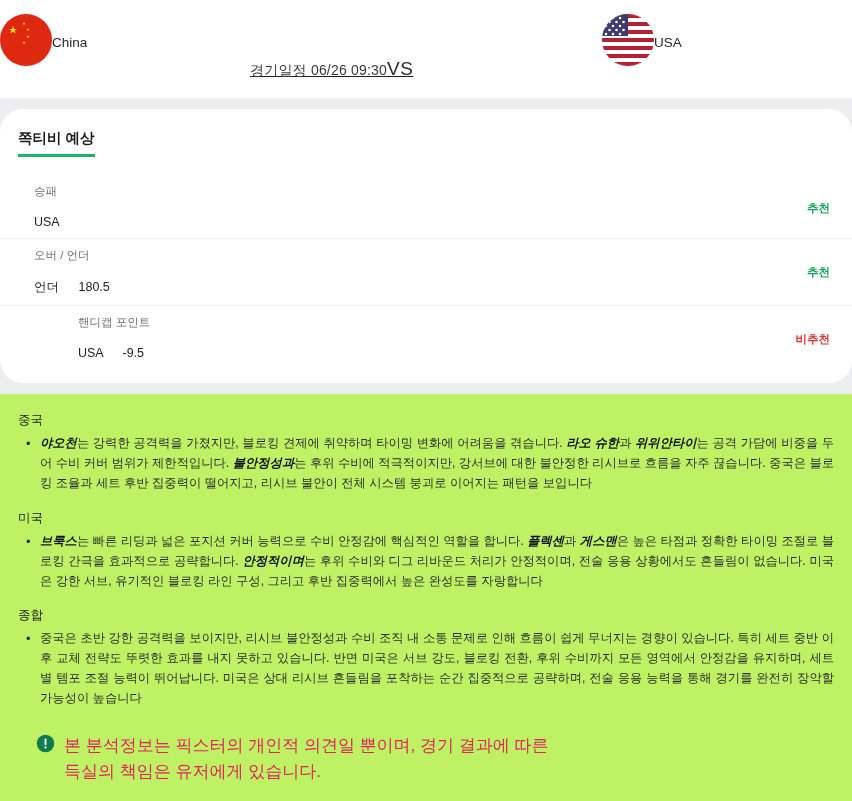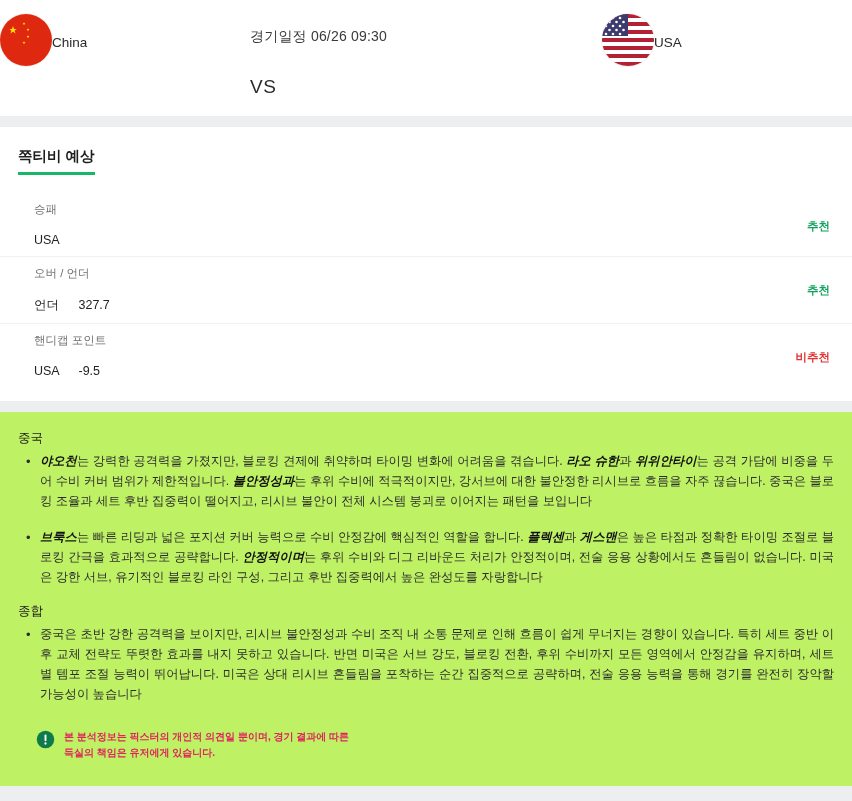--- a/index.html
+++ b/index.html
@@ -34,62 +34,64 @@
   }
   .flag svg { display: block; width: 52px; height: 52px; }
   .team-name {
     margin-top: 5px;
     font-size: 13.5px;
     color: #2a2a2a;
   }
   .match-center {
     flex: 1;
     display: flex;
-    flex-direction: column;
-    align-items: flex-start;
+    flex-direction: row;
+    align-items: flex-end;
     padding-top: 14px;
+    text-decoration: underline;
   }
   .match-date {
     font-size: 14px;
     color: #3a3a3a;
     letter-spacing: .2px;
   }
   .match-vs {
     margin-top: 30px;
     font-size: 19px;
     color: #2b2b2b;
     letter-spacing: .5px;
   }
 
   
   .pred-card {
     background: #ffffff;
     margin-top: 11px;
     padding: 20px 0 14px 0;
+    border-radius: 23px;
   }
   .pred-title-wrap {
     padding: 0 18px;
   }
   .pred-title {
     display: inline-block;
     font-size: 14.5px;
     font-weight: bold;
     color: #1d1d1d;
     padding-bottom: 6px;
     border-bottom: 3px solid #14b866;
   }
   .pred-list { margin-top: 18px; }
   .pred-row {
     display: flex;
     align-items: flex-start;
     justify-content: space-between;
     padding: 9px 22px 9px 34px;
     border-bottom: 1px solid #f1f1f1;
   }
-  .pred-row:last-child { border-bottom: none; }
+  .pred-row:last-child { border-bottom: none; margin-left: 44px; }
   .pred-left { display: flex; flex-direction: column; gap: 16px; }
   .pred-label {
     font-size: 11.5px;
     color: #6f6f6f;
   }
   .pred-value {
     font-size: 12.5px;
     color: #232323;
   }
   .pred-value .pv-num { margin-left: 16px; }
@@ -137,24 +139,24 @@
     align-items: flex-start;
     gap: 9px;
     padding: 8px 18px 16px 18px;
   }
   .warn-icon {
     flex: 0 0 auto;
     width: 19px; height: 19px;
     margin-top: 1px;
   }
   .disc-text {
-    font-size: 10px;
+    font-size: 17px;
     line-height: 1.55;
     color: #e0245e;
-    font-weight: bold;
+    font-weight: normal;
   }
   .disc-text span { display: block; }
 </style>
 </head>
 <body>
 
 <div class="page">
 
   <div class="match-card">
 
@@ -233,21 +235,21 @@
           </div>
         </div>
         <div class="pred-tag tag-rec">추천</div>
       </div>
 
       <div class="pred-row">
         <div class="pred-left">
           <div class="pred-label">오버 / 언더</div>
           <div class="pred-value">
             <span>언더</span>
-            <span class="pv-num">327.7</span>
+            <span class="pv-num">180.5</span>
           </div>
         </div>
         <div class="pred-tag tag-rec">추천</div>
       </div>
 
       <div class="pred-row">
         <div class="pred-left">
           <div class="pred-label">핸디캡 포인트</div>
           <div class="pred-value">
             <span>USA</span>
@@ -261,20 +263,21 @@
   </div>
 
   <div class="analysis-card">
 
     <div class="an-block">
       <div class="an-head">중국</div>
       <div class="an-body"><b>야오천</b>는 강력한 공격력을 가졌지만, 블로킹 견제에 취약하며 타이밍 변화에 어려움을 겪습니다. <b>라오 슈한</b>과 <b>위위안타이</b>는 공격 가담에 비중을 두어 수비 커버 범위가 제한적입니다. <b>불안정성과</b>는 후위 수비에 적극적이지만, 강서브에 대한 불안정한 리시브로 흐름을 자주 끊습니다. 중국은 블로킹 조율과 세트 후반 집중력이 떨어지고, 리시브 불안이 전체 시스템 붕괴로 이어지는 패턴을 보입니다</div>
     </div>
 
     <div class="an-block">
+      <div class="an-head">미국</div>
       <div class="an-body"><b>브룩스</b>는 빠른 리딩과 넓은 포지션 커버 능력으로 수비 안정감에 핵심적인 역할을 합니다. <b>플렉센</b>과 <b>게스맨</b>은 높은 타점과 정확한 타이밍 조절로 블로킹 간극을 효과적으로 공략합니다. <b>안정적이며</b>는 후위 수비와 디그 리바운드 처리가 안정적이며, 전술 응용 상황에서도 흔들림이 없습니다. 미국은 강한 서브, 유기적인 블로킹 라인 구성, 그리고 후반 집중력에서 높은 완성도를 자랑합니다</div>
     </div>
 
     <div class="an-block">
       <div class="an-head">종합</div>
       <div class="an-body">중국은 초반 강한 공격력을 보이지만, 리시브 불안정성과 수비 조직 내 소통 문제로 인해 흐름이 쉽게 무너지는 경향이 있습니다. 특히 세트 중반 이후 교체 전략도 뚜렷한 효과를 내지 못하고 있습니다. 반면 미국은 서브 강도, 블로킹 전환, 후위 수비까지 모든 영역에서 안정감을 유지하며, 세트별 템포 조절 능력이 뛰어납니다. 미국은 상대 리시브 흔들림을 포착하는 순간 집중적으로 공략하며, 전술 응용 능력을 통해 경기를 완전히 장악할 가능성이 높습니다</div>
     </div>
 
     <div class="disclaimer">
       <span class="warn-icon">

